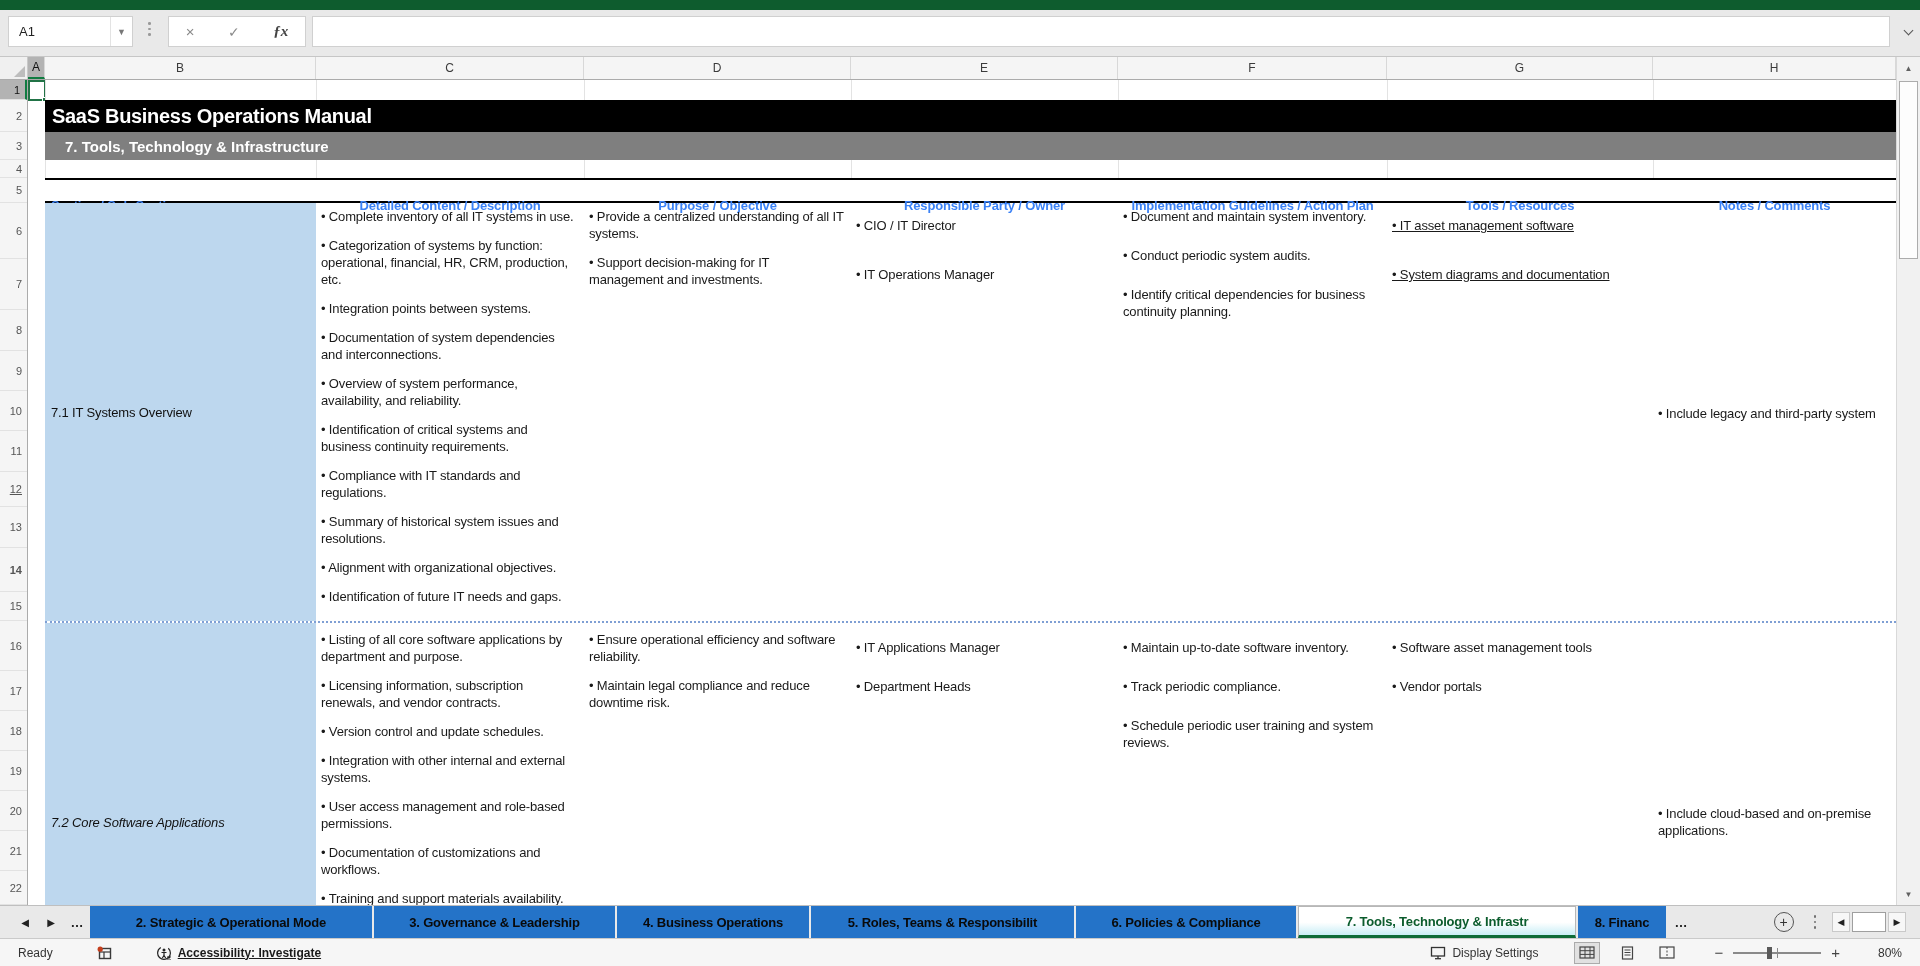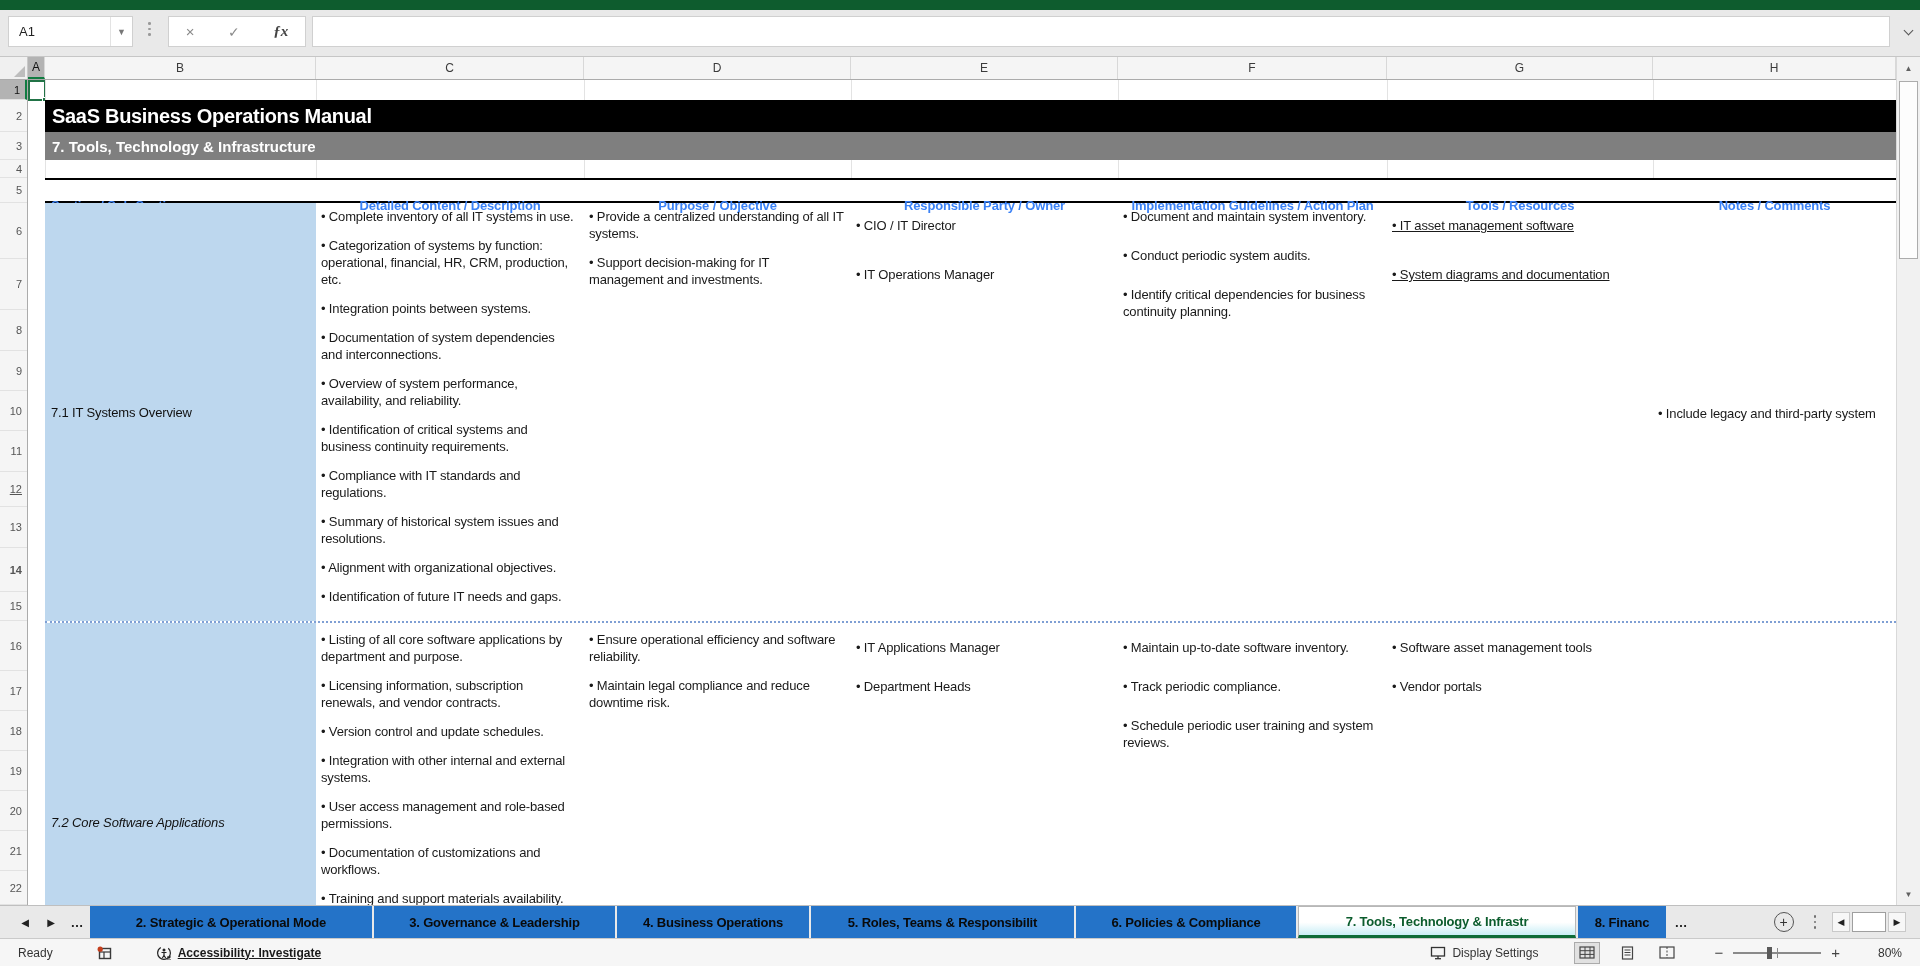--- a/index.html
+++ b/index.html
@@ -36,21 +36,21 @@
   .row-gutter { position:absolute; left:0; top:80px; width:28px; height:825px; background:#F5F5F5; border-right:1px solid #ABABAB; }
   .row-h { width:100%; display:flex; align-items:center; justify-content:flex-end; padding-right:5px; font-size:11px; color:#555; border-bottom:1px solid #E2E2E2; }
   .row-h.sel { background:#B3B3B3; color:#111; border-right:2px solid #107C41; }
 
   
   .sheet { position:absolute; left:28px; top:80px; width:1868px; height:825px; background:#fff; overflow:hidden; }
   .gridline-v { position:absolute; width:1px; background:#E3E3E3; }
   .selection { position:absolute; left:0; top:0; width:18px; height:21px; border:2px solid #217346; background:#fff; }
   .selection .handle { position:absolute; right:-3px; bottom:-3px; width:5px; height:5px; background:#217346; border:1px solid #fff; }
   .title-cell { position:absolute; left:17px; top:20px; width:1851px; height:32px; background:var(--title-bg,#000); color:#fff; font-weight:bold; font-size:20px; letter-spacing:-0.3px; display:flex; align-items:center; padding-left:7px; }
-  .subtitle-cell { position:absolute; left:17px; top:52px; width:1851px; height:28px; background:var(--subtitle-bg,#7F7F7F); color:#fff; font-weight:bold; font-size:15px; display:flex; align-items:center; padding-left:7px; }
+  .subtitle-cell { position:absolute; left:17px; top:52px; width:1851px; height:28px; background:var(--subtitle-bg,#7F7F7F); color:#fff; font-weight:bold; font-size:15px; display:flex; align-items:center; padding-left:20px; }
   .thead { position:absolute; left:17px; top:98px; width:1851px; height:25px; border-top:2.5px solid #000; border-bottom:2.5px solid #000; background:#fff; }
   .th { position:absolute; top:15px; height:100%; display:flex; align-items:center; justify-content:center; font-size:13px; font-weight:bold; color:#3b82f6; letter-spacing:-0.15px; }
   .th.left { justify-content:flex-start; padding-left:6px; }
 
   .section { position:absolute; left:17px; width:1851px; overflow:hidden; }
   .section.s1 { top:123px; height:418px; }
   .section.s2 { top:541px; height:284px; border-top:2px dotted #7F9FD4; }
   .bcell { position:absolute; left:0; top:0; bottom:0; width:271px; background:var(--section-fill,#BDD7EE); }
   .blabel { position:absolute; left:6px; right:4px; font-size:13px; color:#111; letter-spacing:-0.15px; }
   .s1 .blabel { top:50%; transform:translateY(-50%); }
@@ -249,20 +249,23 @@
           <p class="b">• Department Heads</p>
         </div>
       <div class="cell gap-md padC" style="left:1073px;width:269px;">
           <p class="b">• Maintain up-to-date software inventory.</p>
           <p class="b">• Track periodic compliance.</p>
           <p class="b">• Schedule periodic user training and system reviews.</p>
         </div>
       <div class="cell gap-md padC" style="left:1342px;width:266px;">
           <p class="b">• Software asset management tools</p>
           <p class="b">• Vendor portals</p>
+        </div>
+      <div class="ncell">
+          <p class="b">• Include cloud-based and on-premise applications.</p>
         </div>
     </div>
   <div class="gridline-v" style="left: 17px; top: 0px; height: 20px;"></div>
       <div class="gridline-v" style="left: 288px; top: 0px; height: 20px;"></div>
       <div class="gridline-v" style="left: 556px; top: 0px; height: 20px;"></div>
       <div class="gridline-v" style="left: 823px; top: 0px; height: 20px;"></div>
       <div class="gridline-v" style="left: 1090px; top: 0px; height: 20px;"></div>
       <div class="gridline-v" style="left: 1359px; top: 0px; height: 20px;"></div>
       <div class="gridline-v" style="left: 1625px; top: 0px; height: 20px;"></div>
       <div class="gridline-v" style="left: 17px; top: 80px; height: 18px;"></div>

